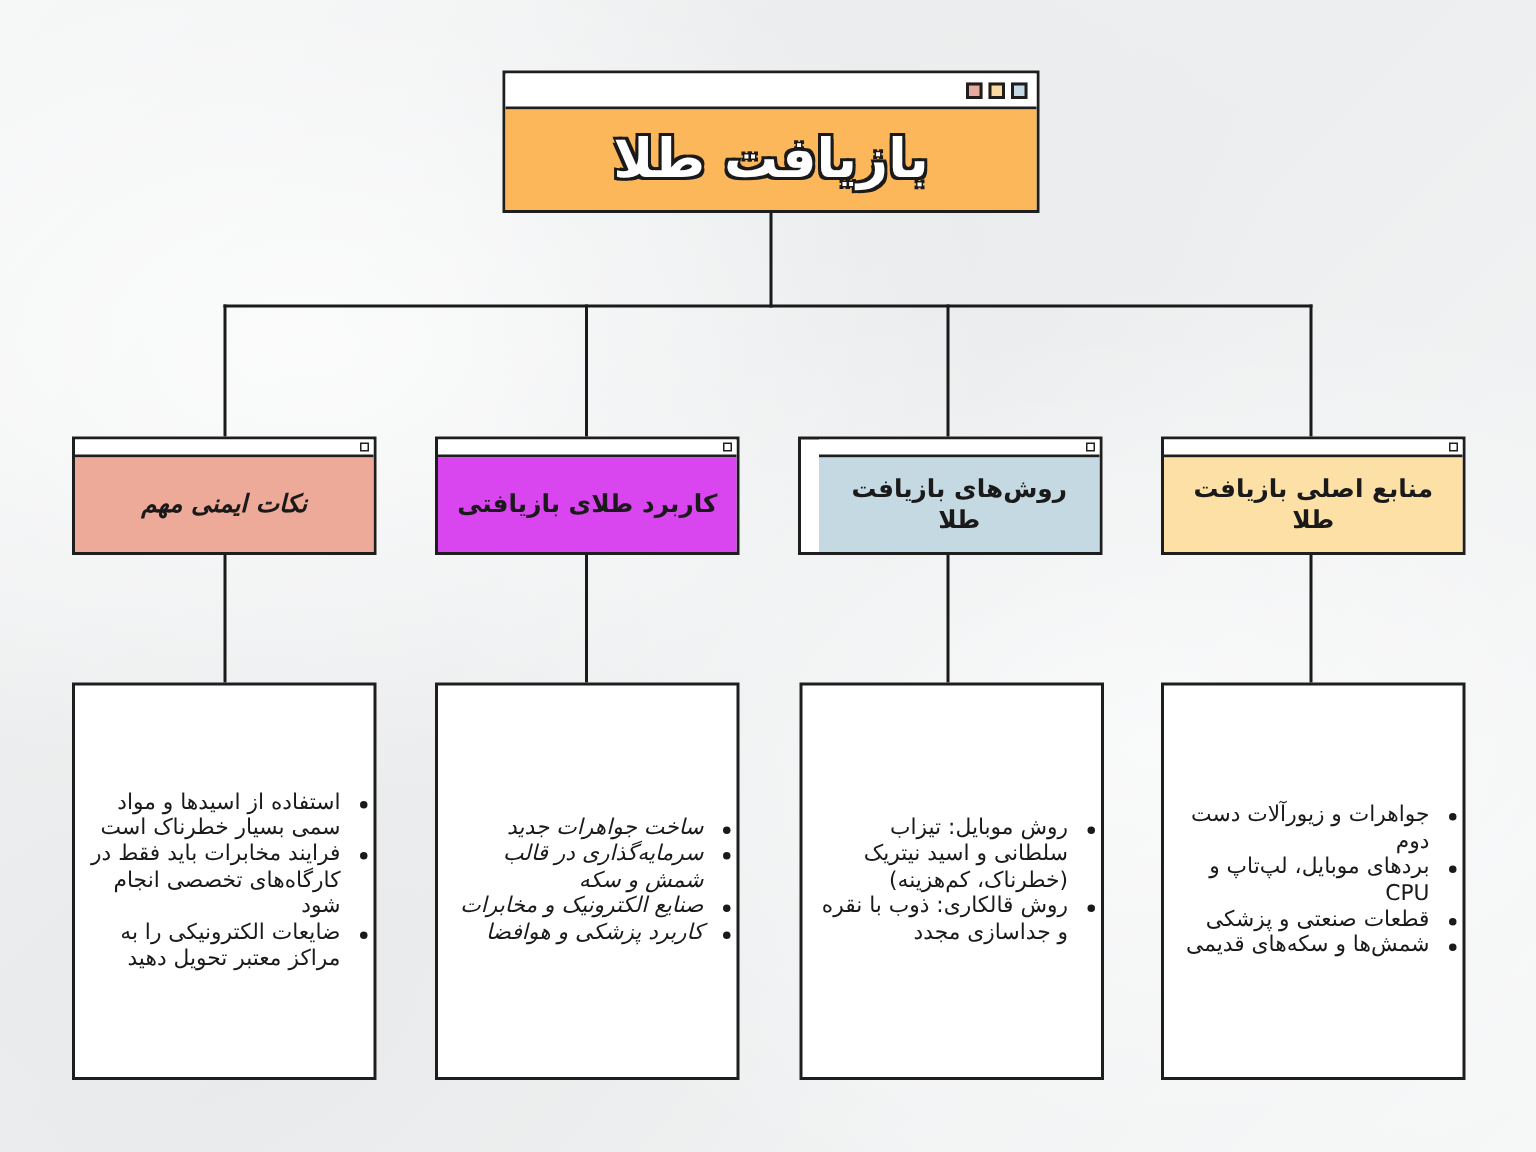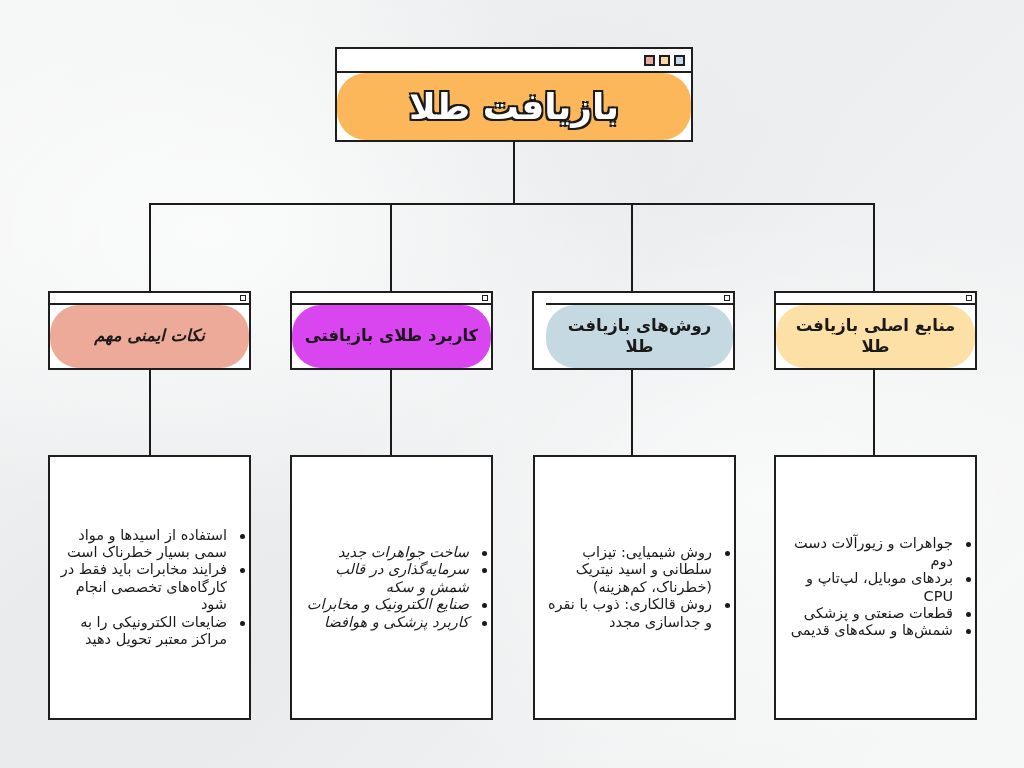--- a/index.html
+++ b/index.html
@@ -38,21 +38,20 @@
     width: 6px; height: 6px;
     border: 1.5px solid #1e1e1e;
     background: #fff;
   }
   .win .body {
     flex: 1;
     display: flex; align-items: center; justify-content: center;
     text-align: center;
     font-weight: bold;
     direction: rtl;
-    border-radius: 29px;
   }
 
   
   #root { left: 335px; top: 47px; width: 358px; height: 95px; }
   #root .titlebar { height: 24px; padding-right: 6px; gap: 4px; }
   #root .titlebar .dot { width: 11px; height: 11px; border-width: 2px; }
   #root .body {
     background: #fbb75a;
     font-size: 36px;
     color: #fff;
@@ -151,21 +150,21 @@
   <ul>
     <li>جواهرات و زیورآلات دست دوم</li>
     <li>بردهای موبایل، لپ‌تاپ و CPU</li>
     <li>قطعات صنعتی و پزشکی</li>
     <li>شمش‌ها و سکه‌های قدیمی</li>
   </ul>
 </div>
 
 <div class="content" style="left:533px;">
   <ul>
-    <li>روش شیمیایی: تیزاب سلطانی و اسید نیتریک (خطرناک، کم‌هزینه)</li>
+    <li>روش موبایل: تیزاب سلطانی و اسید نیتریک (خطرناک، کم‌هزینه)</li>
     <li>روش قالکاری: ذوب با نقره و جداسازی مجدد</li>
   </ul>
 </div>
 
 <div class="content" style="left:290px;font-style:italic;">
   <ul>
     <li>ساخت جواهرات جدید</li>
     <li>سرمایه‌گذاری در قالب شمش و سکه</li>
     <li>صنایع الکترونیک و مخابرات</li>
     <li>کاربرد پزشکی و هوافضا</li>

